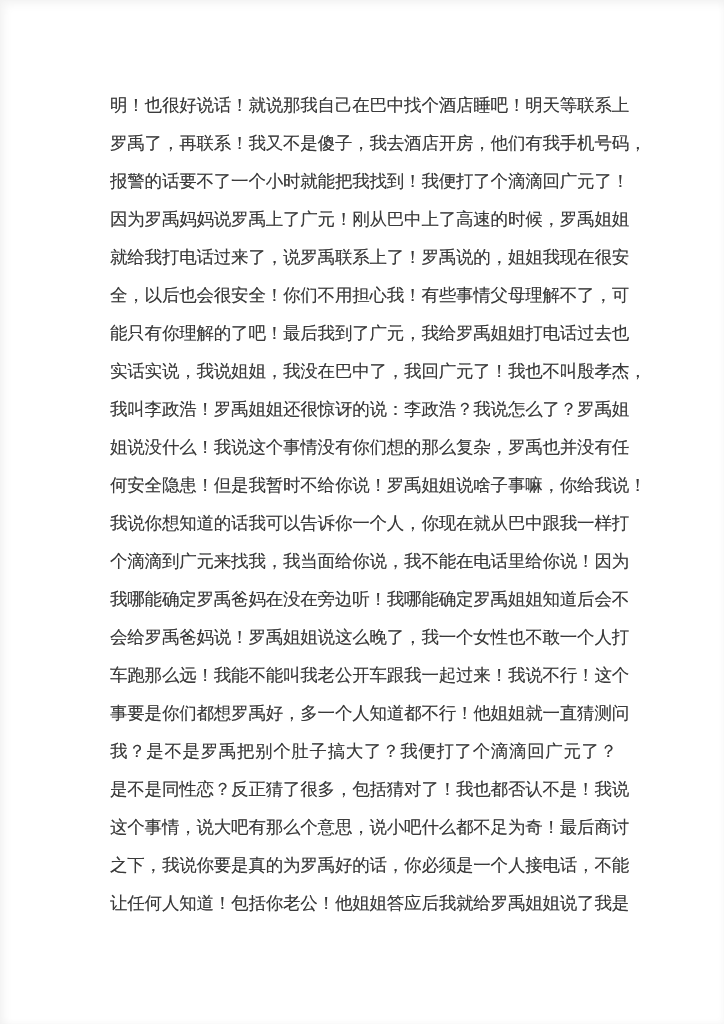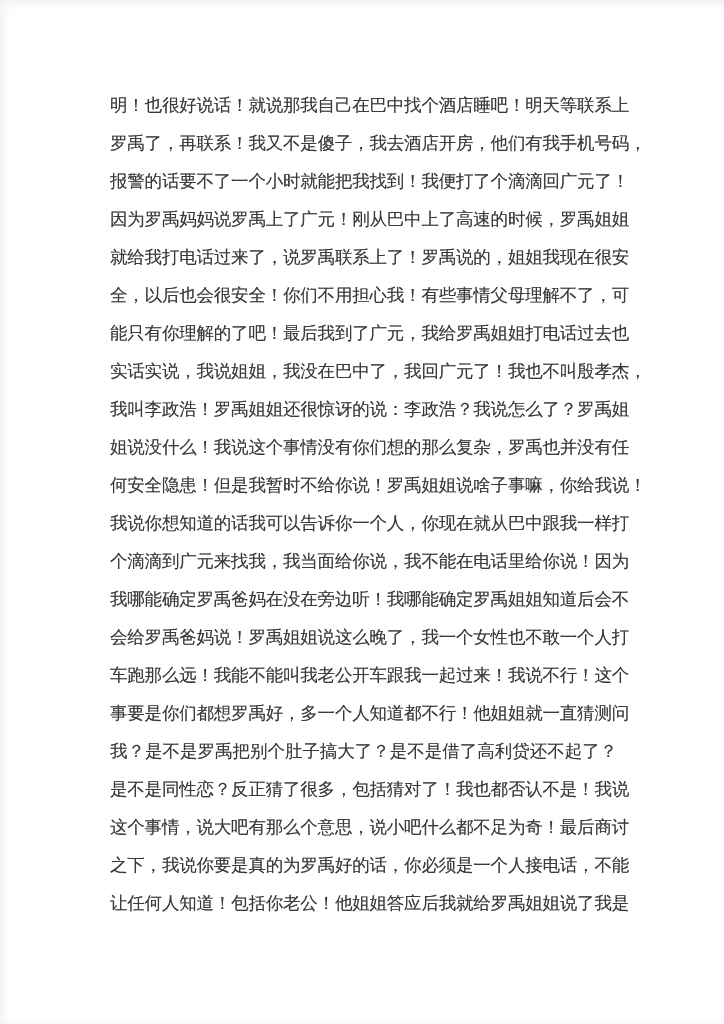--- a/index.html
+++ b/index.html
@@ -57,20 +57,20 @@
       <div class="text-line">实话实说，我说姐姐，我没在巴中了，我回广元了！我也不叫殷孝杰，</div>
       <div class="text-line">我叫李政浩！罗禹姐姐还很惊讶的说：李政浩？我说怎么了？罗禹姐</div>
       <div class="text-line">姐说没什么！我说这个事情没有你们想的那么复杂，罗禹也并没有任</div>
       <div class="text-line">何安全隐患！但是我暂时不给你说！罗禹姐姐说啥子事嘛，你给我说！</div>
       <div class="text-line">我说你想知道的话我可以告诉你一个人，你现在就从巴中跟我一样打</div>
       <div class="text-line">个滴滴到广元来找我，我当面给你说，我不能在电话里给你说！因为</div>
       <div class="text-line">我哪能确定罗禹爸妈在没在旁边听！我哪能确定罗禹姐姐知道后会不</div>
       <div class="text-line">会给罗禹爸妈说！罗禹姐姐说这么晚了，我一个女性也不敢一个人打</div>
       <div class="text-line">车跑那么远！我能不能叫我老公开车跟我一起过来！我说不行！这个</div>
       <div class="text-line">事要是你们都想罗禹好，多一个人知道都不行！他姐姐就一直猜测问</div>
-      <div class="text-line">我？是不是罗禹把别个肚子搞大了？是不是借了高利贷还不起了？</div>
+      <div class="text-line">我？是不是罗禹把别个肚子搞大了？我便打了个滴滴回广元了？</div>
       <div class="text-line">是不是同性恋？反正猜了很多，包括猜对了！我也都否认不是！我说</div>
       <div class="text-line">这个事情，说大吧有那么个意思，说小吧什么都不足为奇！最后商讨</div>
       <div class="text-line">之下，我说你要是真的为罗禹好的话，你必须是一个人接电话，不能</div>
       <div class="text-line">让任何人知道！包括你老公！他姐姐答应后我就给罗禹姐姐说了我是</div>
     </div>
   <div class="edge-shading"></div>
 </div>
 
 </body></html>

